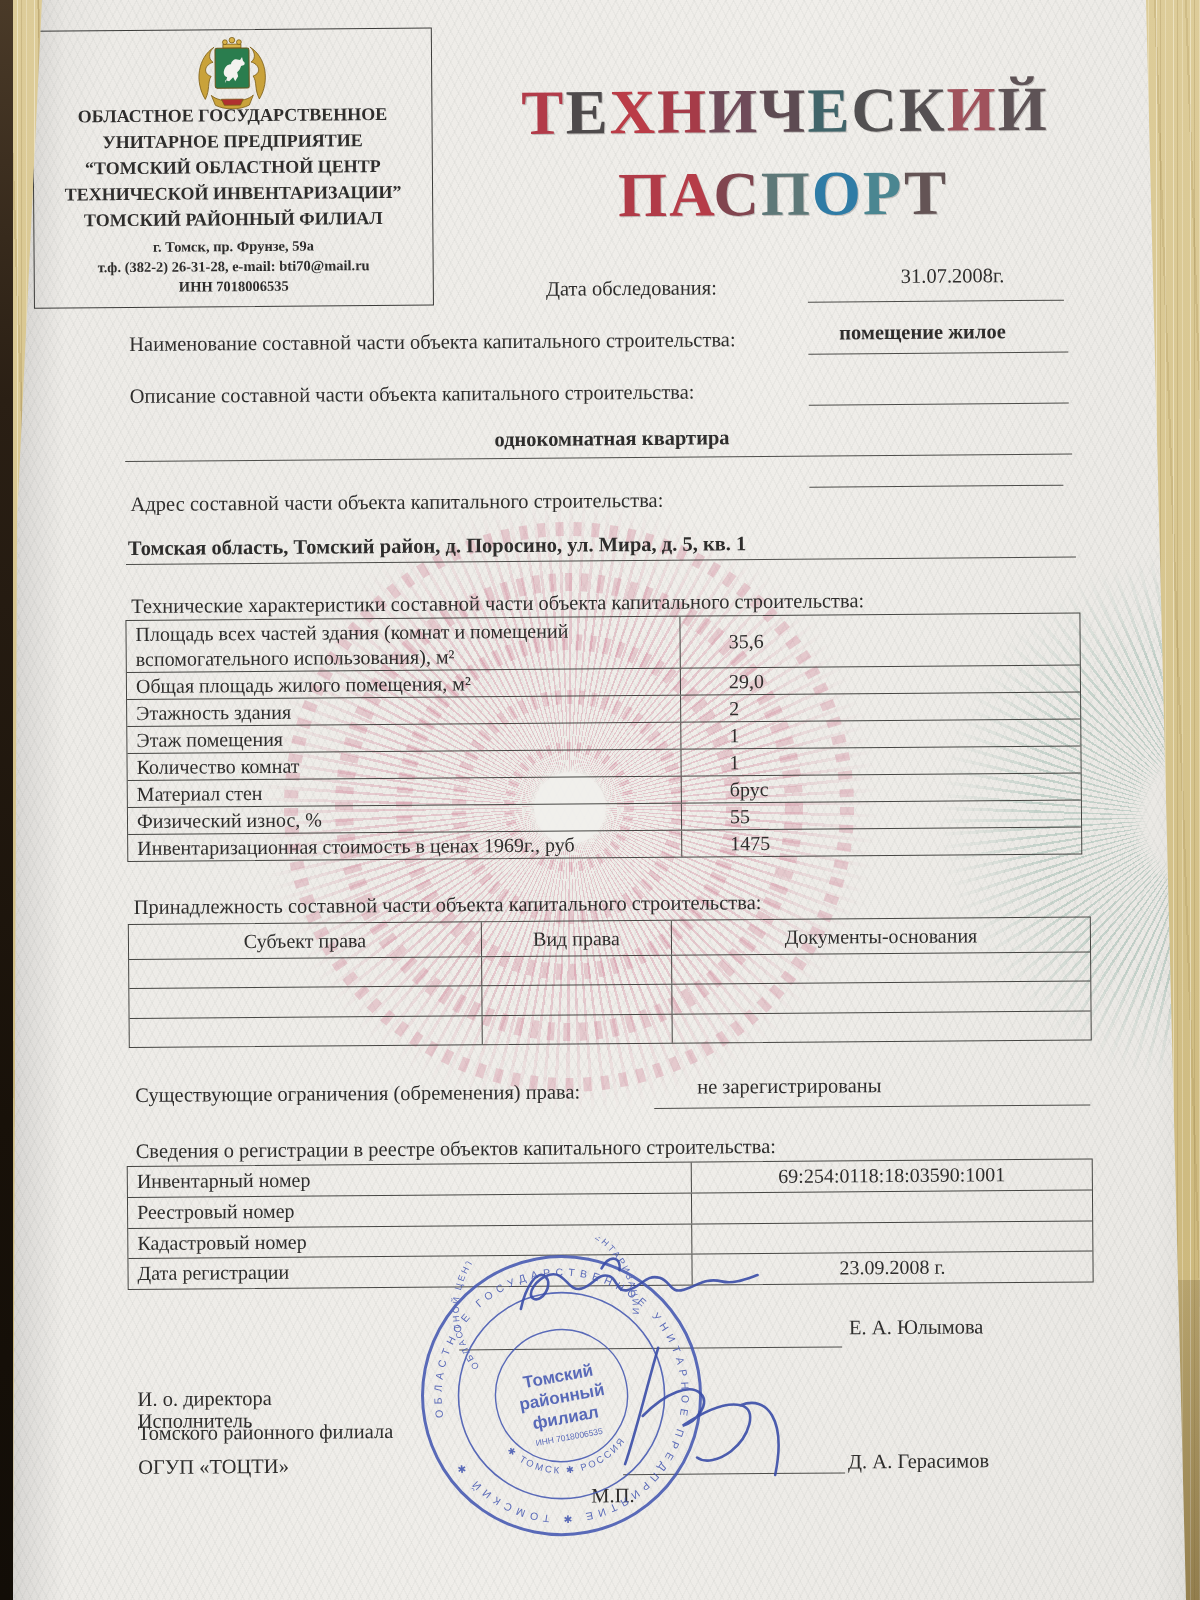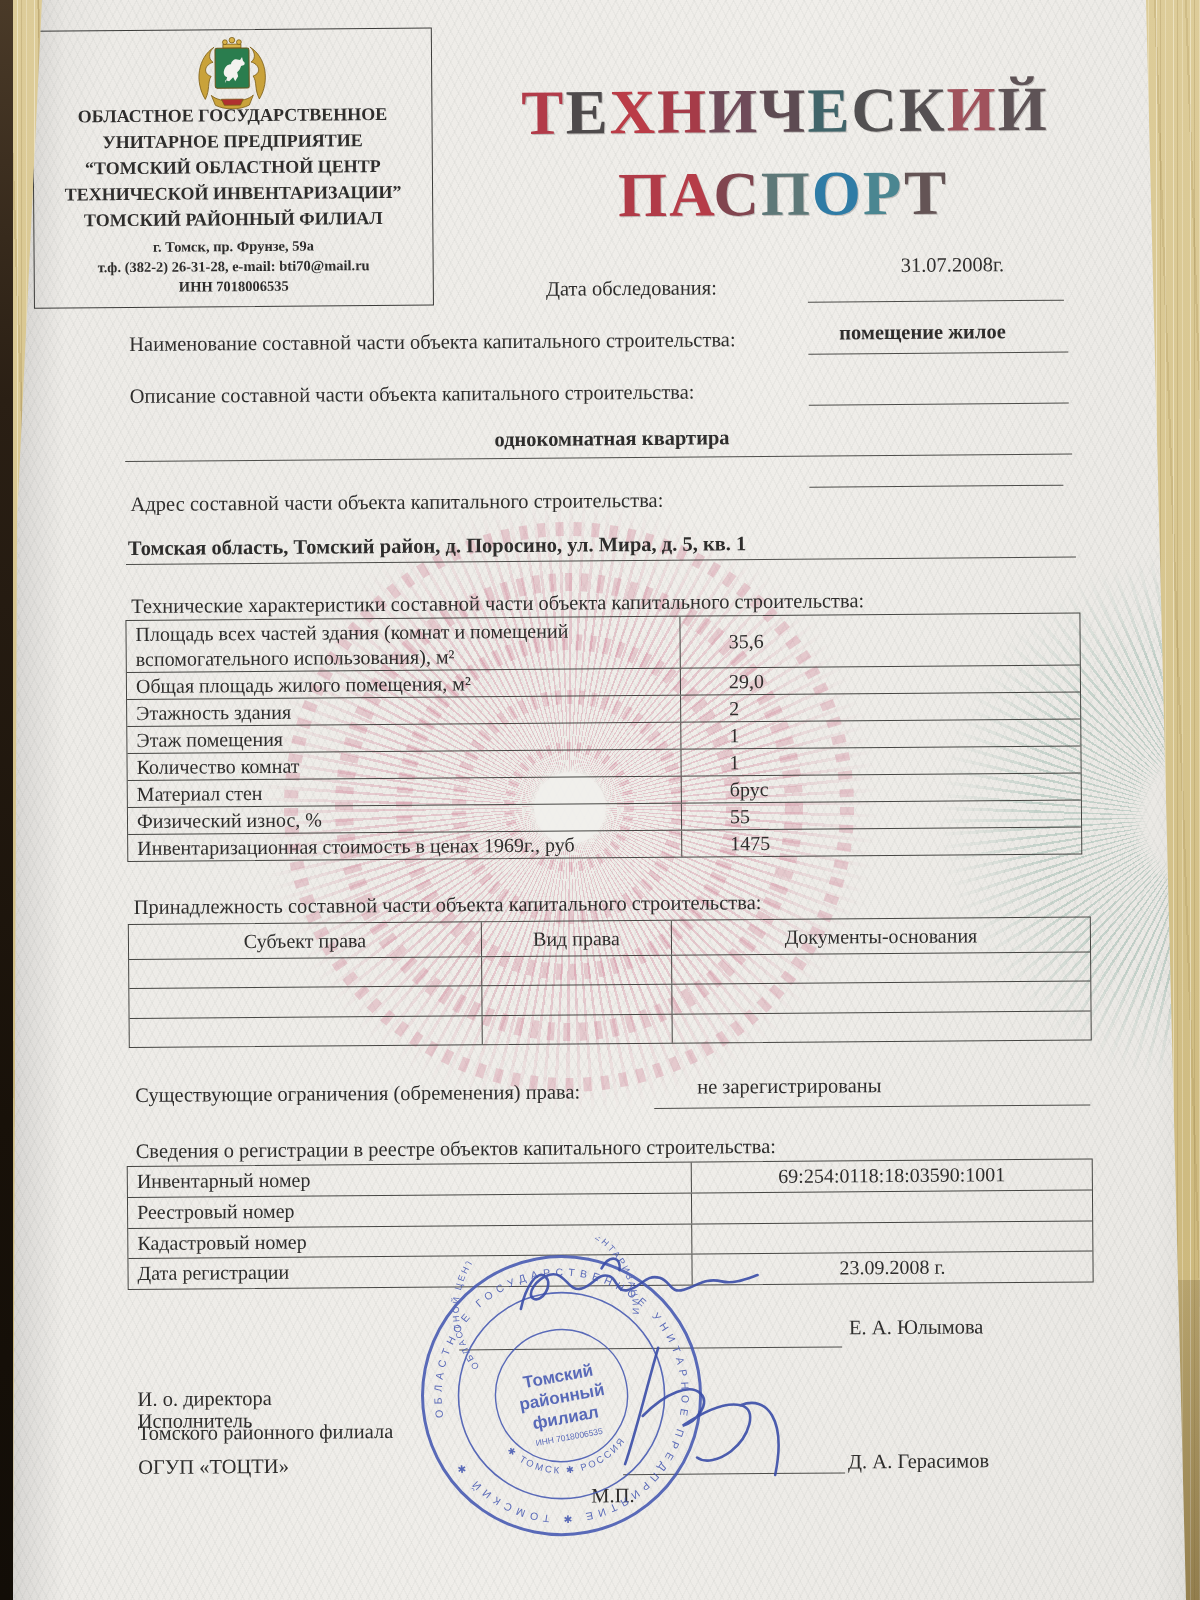--- a/index.html
+++ b/index.html
@@ -128,21 +128,21 @@
           <div>г. Томск, пр. Фрунзе, 59а</div>
           <div>т.ф. (382-2) 26-31-28, e-mail: bti70@mail.ru</div>
           <div>ИНН 7018006535</div>
         </div>
       </div>
 
       <div class="doc-title" id="title-l1" style="left:527px;top:80px;width:496px;"><span style="color: rgb(178, 59, 73);">Т</span><span style="color: rgb(78, 74, 75);">Е</span><span style="color: rgb(187, 60, 71);">Х</span><span style="color: rgb(166, 59, 72);">Н</span><span style="color: rgb(111, 75, 89);">И</span><span style="color: rgb(93, 75, 82);">Ч</span><span style="color: rgb(65, 101, 106);">Е</span><span style="color: rgb(82, 80, 81);">С</span><span style="color: rgb(85, 80, 82);">К</span><span style="color: rgb(160, 82, 92);">И</span><span style="color: rgb(94, 83, 86);">Й</span></div>
       <div class="doc-title" id="title-l2" style="left:590px;top:163px;width:396px;"><span style="color: rgb(177, 59, 72);">П</span><span style="color: rgb(182, 60, 72);">А</span><span style="color: rgb(129, 69, 79);">С</span><span style="color: rgb(94, 120, 120);">П</span><span style="color: rgb(47, 124, 166);">О</span><span style="color: rgb(75, 134, 145);">Р</span><span style="color: rgb(100, 84, 85);">Т</span></div>
 
       <div class="abs lbl" style="left:550px;top:281px;">Дата обследования:</div>
-      <div class="abs lbl" style="left:905px;top:260px;">31.07.2008г.</div>
+      <div class="abs lbl" style="left:905px;top:271px;">31.07.2008г.</div>
       <div class="uline" style="left:812px;top:307px;width:256px;"></div>
 
       <div class="abs lbl" style="left:133px;top:333px;">Наименование составной части объекта капитального строительства:</div>
       <div class="abs val" style="left:843px;top:327px;">помещение жилое</div>
       <div class="uline" style="left:812px;top:359px;width:260px;"></div>
 
       <div class="abs lbl" style="left:133px;top:385px;">Описание составной части объекта капитального строительства:</div>
       <div class="uline" style="left:812px;top:410px;width:260px;"></div>
       <div class="abs val" style="left:365px;top:431px;width:500px;text-align:center;">однокомнатная квартира</div>
       <div class="uline" style="left:128px;top:461px;width:947px;"></div>

